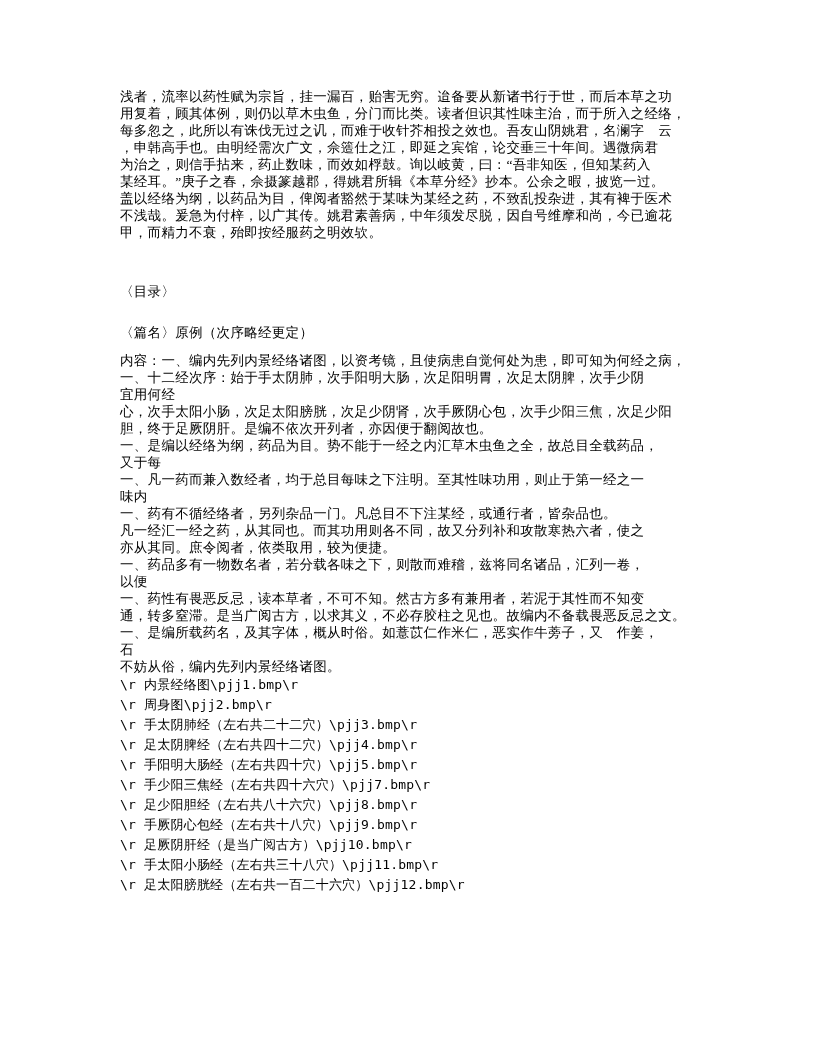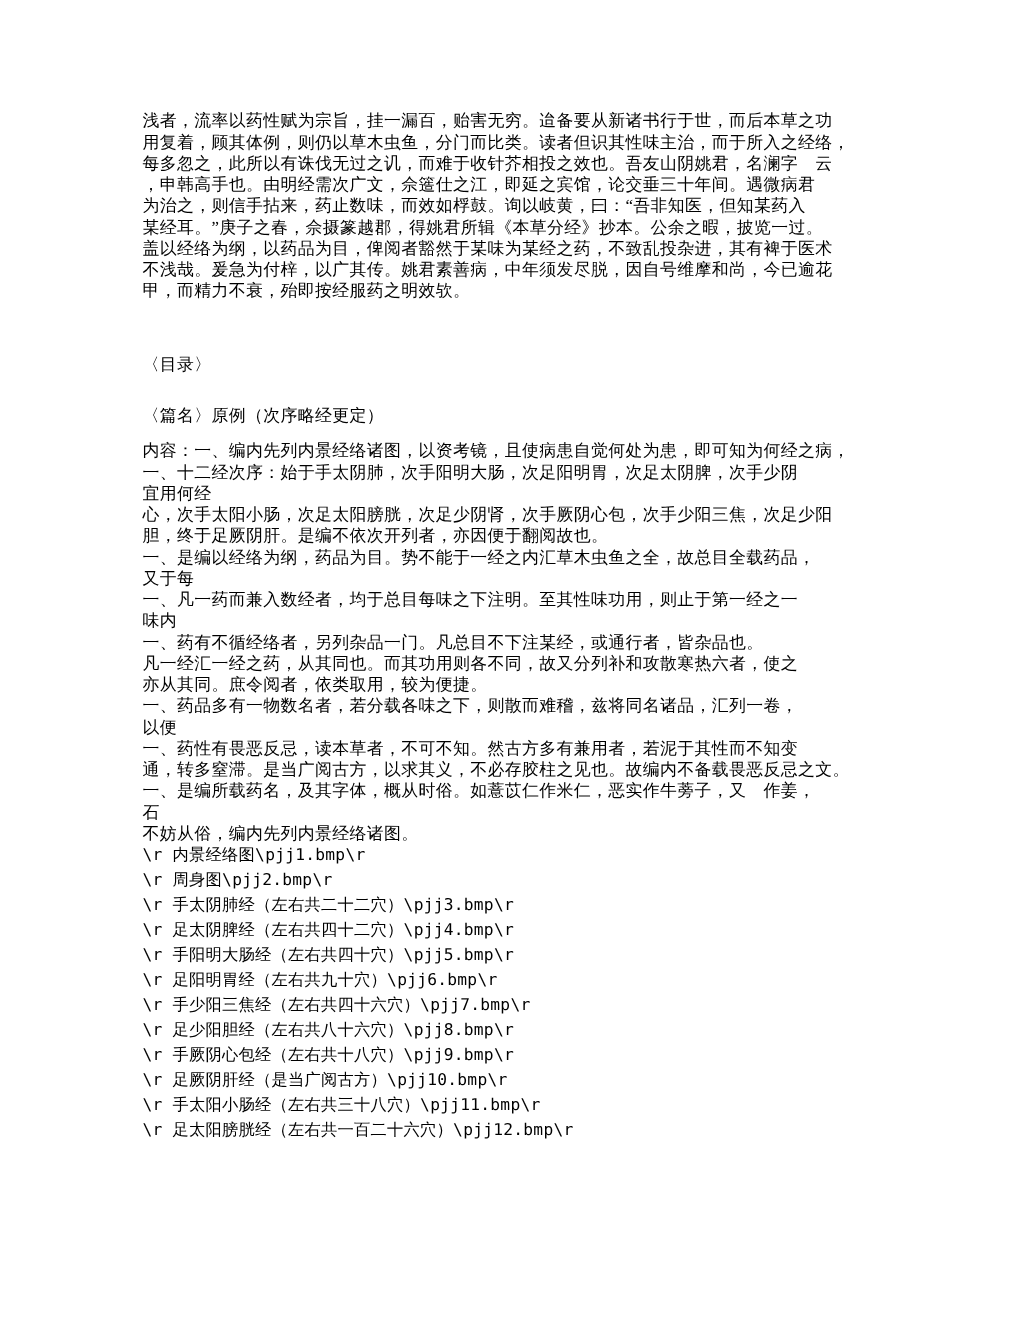--- a/index.html
+++ b/index.html
@@ -11,21 +11,21 @@
     position: relative;
     width: 816px;
     height: 1056px;
     background: #ffffff;
     color: #000000;
     overflow: hidden;
     font-family: "Liberation Serif", "DejaVu Serif", serif;
   }
   .content {
     position: absolute;
-    left: 114px;
+    left: 120px;
     top: 88px;
     width: 592px;
   }
   .line {
     font-size: 13.5px;
     line-height: 17px;
     letter-spacing: 0.3px;
     white-space: pre-wrap;
   }
   .toc-heading {
@@ -90,21 +90,20 @@
       <div class="line">石</div>
       <div class="line">不妨从俗，编内先列内景经络诸图。</div>
     </div>
 
     <div class="figures-block">
       <div class="figure-line">\r 内景经络图\pjj1.bmp\r</div>
       <div class="figure-line">\r 周身图\pjj2.bmp\r</div>
       <div class="figure-line">\r 手太阴肺经（左右共二十二穴）\pjj3.bmp\r</div>
       <div class="figure-line">\r 足太阴脾经（左右共四十二穴）\pjj4.bmp\r</div>
       <div class="figure-line">\r 手阳明大肠经（左右共四十穴）\pjj5.bmp\r</div>
-      <div class="figure-line">\r 足阳明胃经（左右共九十穴）\pjj6.bmp\r</div>
       <div class="figure-line">\r 手少阳三焦经（左右共四十六穴）\pjj7.bmp\r</div>
       <div class="figure-line">\r 足少阳胆经（左右共八十六穴）\pjj8.bmp\r</div>
       <div class="figure-line">\r 手厥阴心包经（左右共十八穴）\pjj9.bmp\r</div>
       <div class="figure-line">\r 足厥阴肝经（是当广阅古方）\pjj10.bmp\r</div>
       <div class="figure-line">\r 手太阳小肠经（左右共三十八穴）\pjj11.bmp\r</div>
       <div class="figure-line">\r 足太阳膀胱经（左右共一百二十六穴）\pjj12.bmp\r</div>
     </div>
 
   </div>
 </div>

